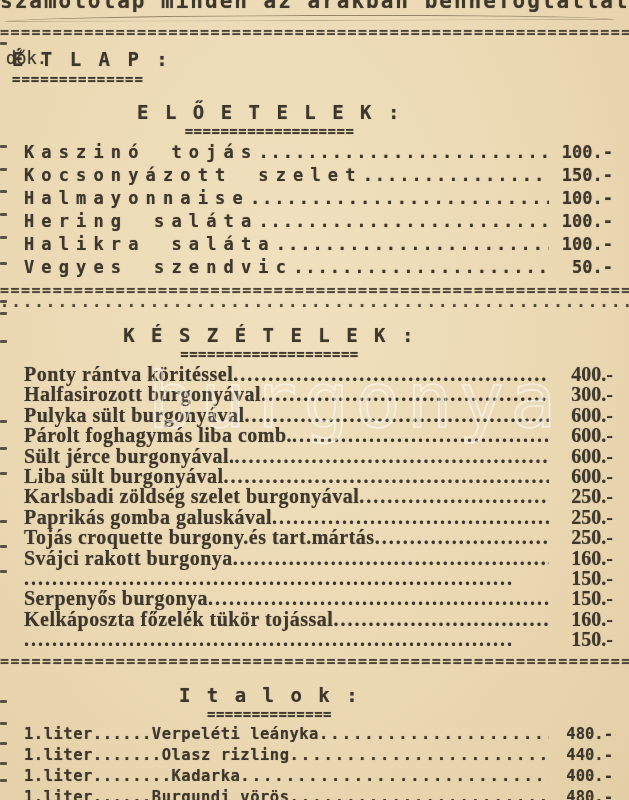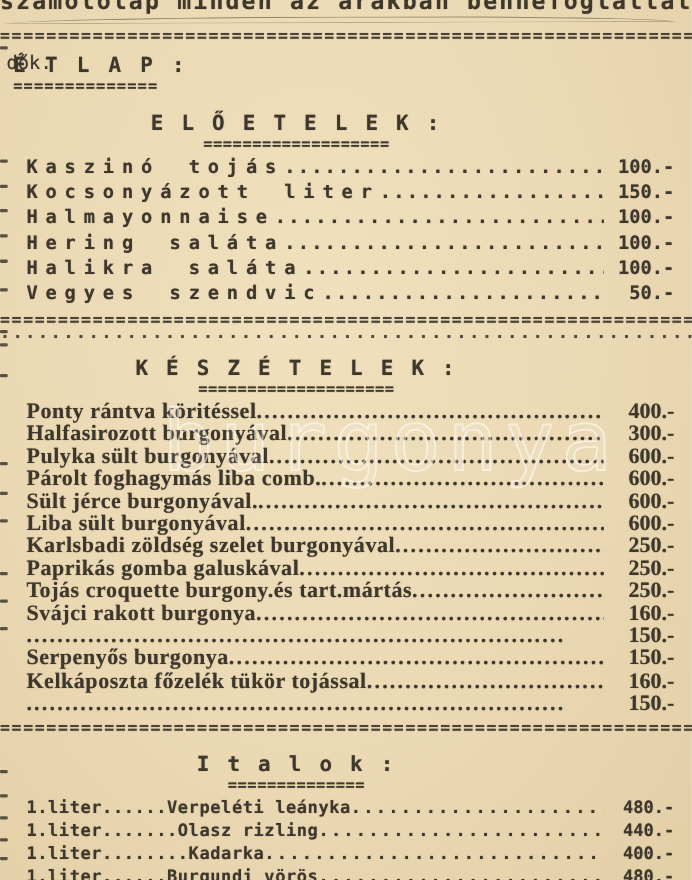--- a/index.html
+++ b/index.html
@@ -99,21 +99,21 @@
           <div class="sec-title ink">E L Ő E T E L E K :</div>
           <div class="sec-underline ink">===================</div>
         </div>
         <div class="items">
           <div class="item-row ink">
             <span class="item-name">Kaszinó tojás</span>
             <span class="leader">......................................................................</span>
             <span class="price">100.-</span>
           </div>
           <div class="item-row ink">
-            <span class="item-name">Kocsonyázott liter</span>
+            <span class="item-name">Kocsonyázott szelet</span>
             <span class="leader">......................................................................</span>
             <span class="price">150.-</span>
           </div>
           <div class="item-row ink">
             <span class="item-name">Halmayonnaise</span>
             <span class="leader">......................................................................</span>
             <span class="price">100.-</span>
           </div>
           <div class="item-row ink">
             <span class="item-name">Hering saláta</span>

